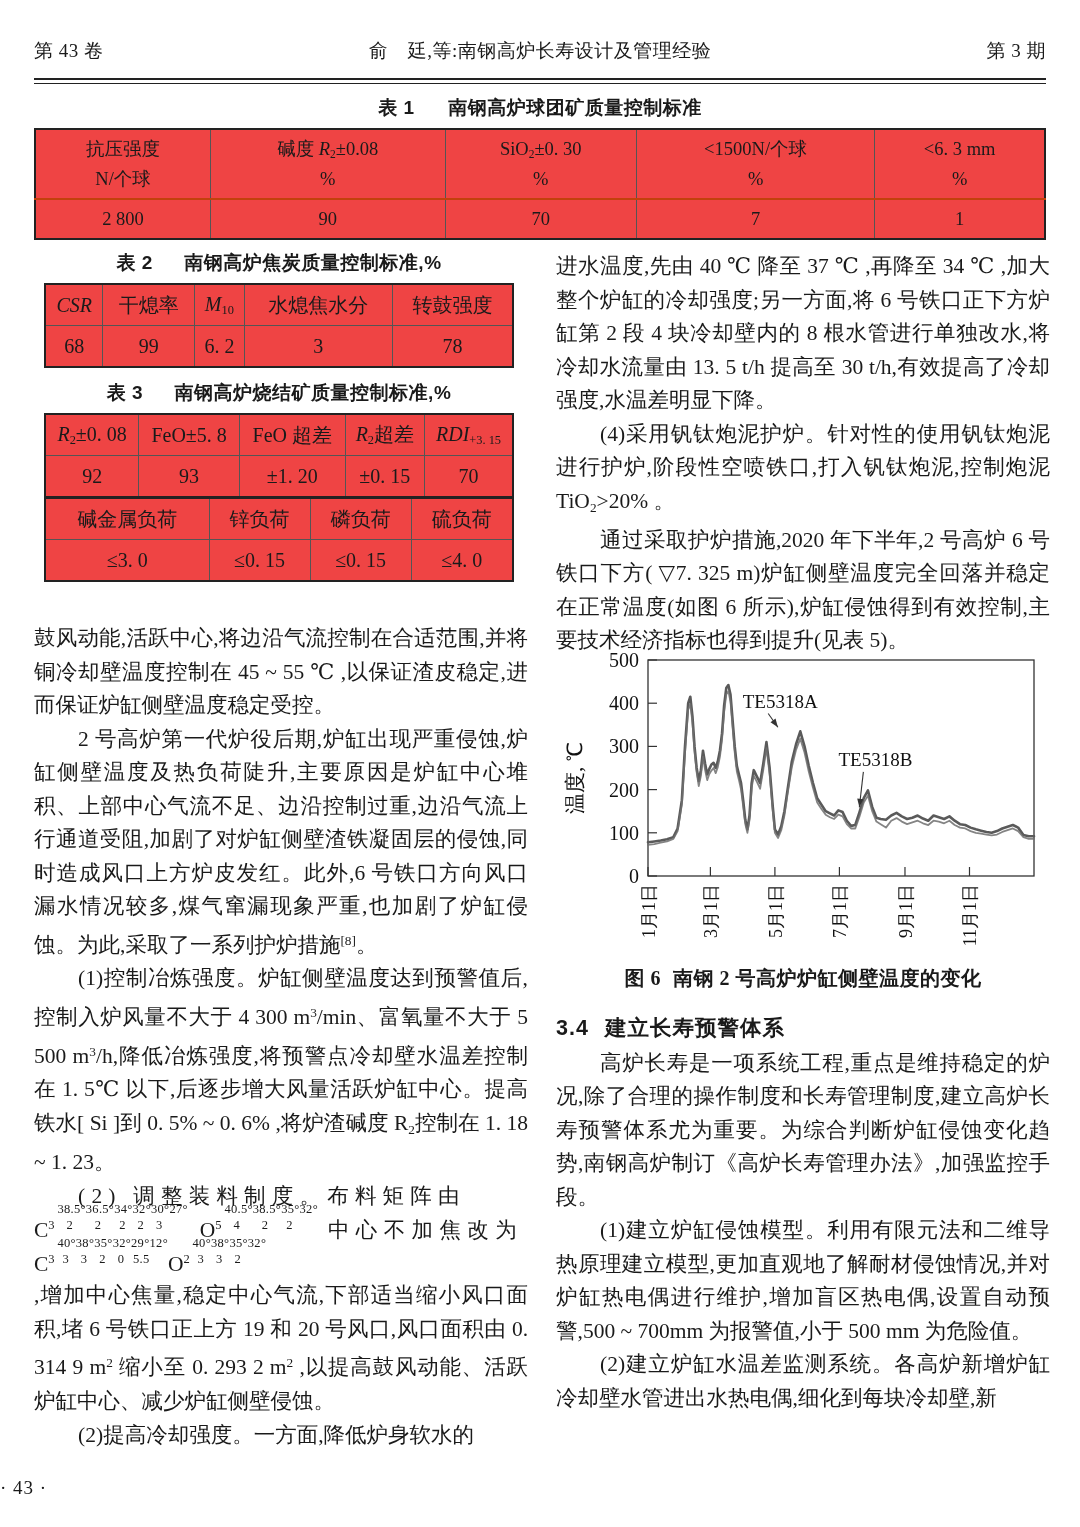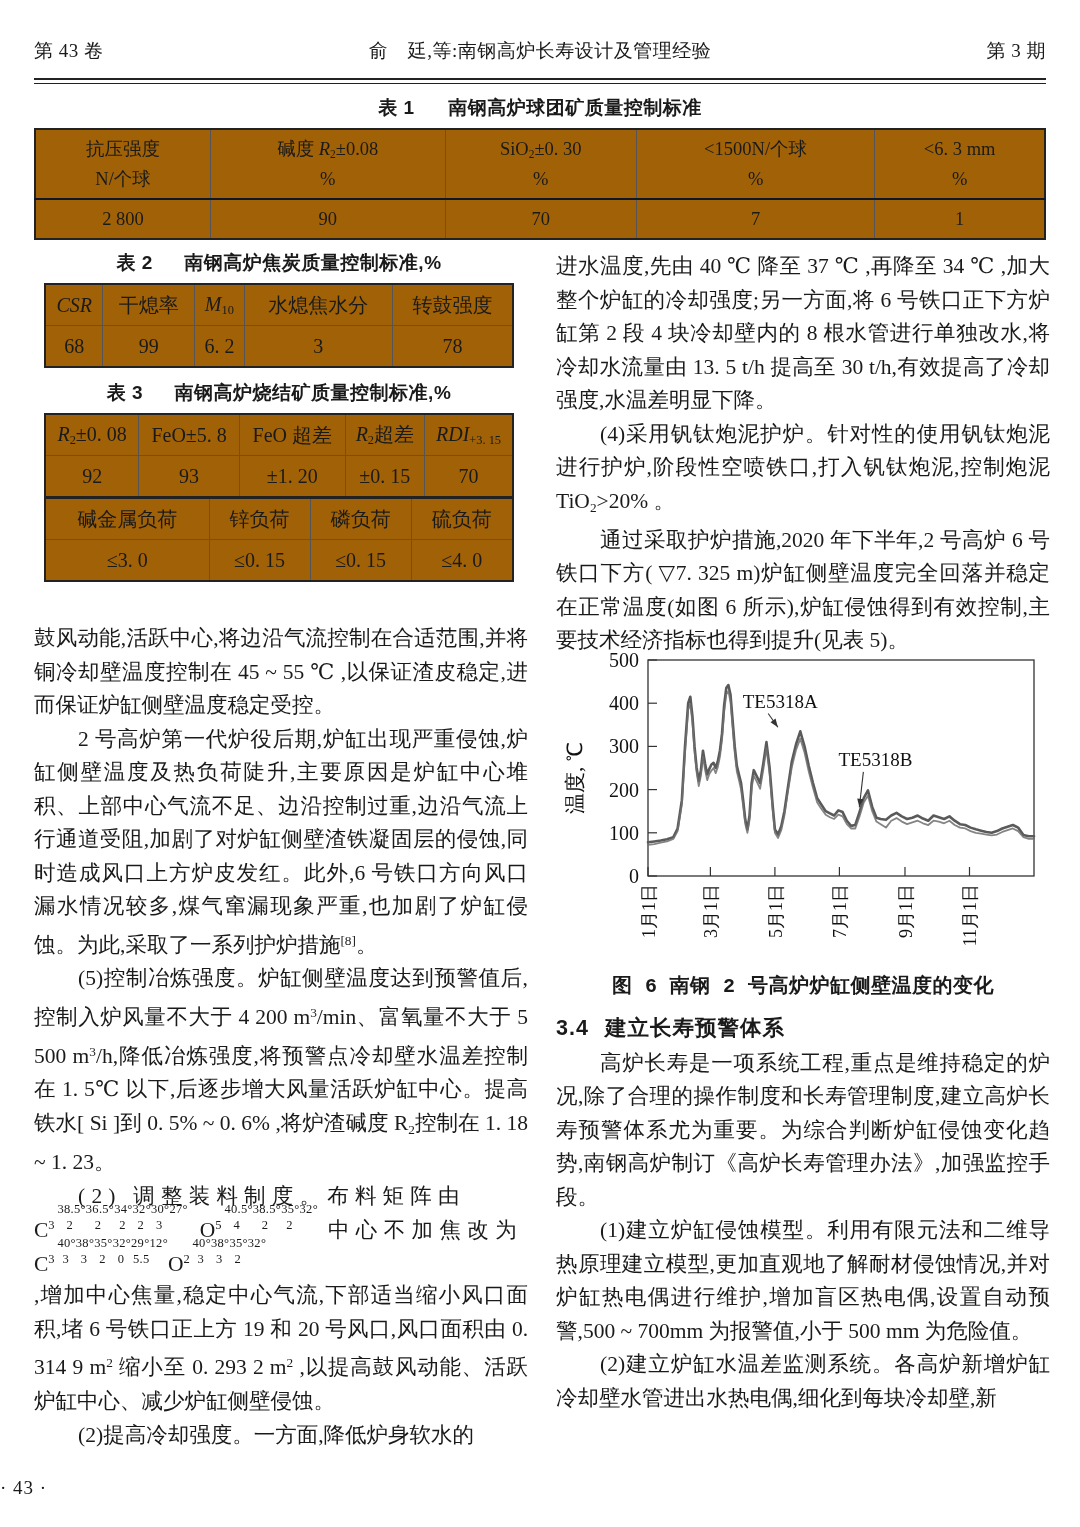--- a/index.html
+++ b/index.html
@@ -63,35 +63,35 @@
     font-size: 19px;
     font-family: "Liberation Sans", "DejaVu Sans", sans-serif;
     letter-spacing: .5px;
     margin-bottom: 7px;
     white-space: nowrap;
   }
   table.doc {
     border-collapse: collapse;
     width: 100%;
     font-size: 18px;
-    background: #a16207;
+    background: #ef4444;
   }
   table.doc td, table.doc th {
     border: 1px solid #555;
     text-align: center;
     font-weight: normal;
     padding: 4px 2px;
     line-height: 1.45;
     white-space: nowrap;
   }
   table.doc {
     border: 2px solid #222;
   }
   table.doc tr.headrow td {
-    border-bottom: 2px solid #0f172a;
+    border-bottom: 2px solid #c2410c;
   }
   table.doc td.no-b { border-bottom: none; padding-bottom: 0; }
   table.doc td.no-t { border-top: none; padding-top: 0; }
 
   .ital { font-style: italic; }
   sub  { font-size: .62em; vertical-align: -0.28em; }
   sup  { font-size: .62em; vertical-align: 0.55em; }
 
   
   #table1-block {
@@ -197,22 +197,22 @@
   }
   .fig-area {
     position: relative;
     width: 494px;
     height: 305px;
   }
   .fig-caption {
     text-align: center;
     font-weight: bold;
     font-size: 20px;
-    font-family: Liberation Mono, monospace;
-    margin-top: 19px;
+    font-family: Liberation Serif, serif;
+    margin-top: 12px;
     letter-spacing: .5px;
   }
   .fig-caption .lbl { margin-right: 12px; }
 
   
   #pagenum {
     position: absolute;
     left: 0;
     right: 34px;
     bottom: 28px;
@@ -337,21 +337,21 @@
       </table>
   </div>
 
   <div id="left-text">
 
     <p class="body">鼓风动能,活跃中心,将边沿气流控制在合适范围,并将铜冷却壁温度控制在 45 ~ 55 ℃ ,以保证渣皮稳定,进而保证炉缸侧壁温度稳定受控。</p>
 
 
     <p class="body ind"><span>2 号高炉第一代炉役后期,炉缸出现严重侵蚀,炉缸侧壁温度及热负荷陡升,主要原因是炉缸中心堆积、上部中心气流不足、边沿控制过重,边沿气流上行通道受阻,加剧了对炉缸侧壁渣铁凝固层的侵蚀,同时造成风口上方炉皮发红。此外,6 号铁口方向风口漏水情况较多,煤气窜漏现象严重,也加剧了炉缸侵蚀。为此,采取了一系列护炉措施</span><sup>[8]</sup><span>。</span></p>
 
-    <p class="body ind"><span>(5)控制冶炼强度。炉缸侧壁温度达到预警值后,控制入炉风量不大于 4 200 m</span><sup>3</sup><span>/min、富氧量不大于 5 500 m</span><sup>3</sup><span>/h,降低冶炼强度,将预警点冷却壁水温差控制在 1. 5℃ 以下,后逐步增大风量活跃炉缸中心。提高铁水[ Si ]到 0. 5% ~ 0. 6% ,将炉渣碱度 R</span><sub>2</sub><span>控制在 1. 18 ~ 1. 23。</span></p>
+    <p class="body ind"><span>(1)控制冶炼强度。炉缸侧壁温度达到预警值后,控制入炉风量不大于 4 300 m</span><sup>3</sup><span>/min、富氧量不大于 5 500 m</span><sup>3</sup><span>/h,降低冶炼强度,将预警点冷却壁水温差控制在 1. 5℃ 以下,后逐步增大风量活跃炉缸中心。提高铁水[ Si ]到 0. 5% ~ 0. 6% ,将炉渣碱度 R</span><sub>2</sub><span>控制在 1. 18 ~ 1. 23。</span></p>
 
     <p class="body" style="text-align:justify;">
       <span style="display:inline-block;width:2.05em"></span><span style="letter-spacing:6.2px;">(2) 调整装料制度。布料矩阵由</span>
     </p>
 
     <div class="matline">
       <span class="mat"><span class="base">C</span><span class="stack one"><span class="up">&nbsp;</span><span class="dn">3</span></span><span class="stack"><span class="up">38.5°</span><span class="dn" style="padding-left:9px">2</span></span><span class="stack"><span class="up">36.5°</span><span class="dn" style="padding-left:9px">2</span></span><span class="stack"><span class="up">34°</span><span class="dn" style="padding-left:5px">2</span></span><span class="stack"><span class="up">32°</span><span class="dn" style="padding-left:5px">2</span></span><span class="stack"><span class="up">30°</span><span class="dn" style="padding-left:5px">3</span></span><span class="stack"><span class="up">27°</span><span class="dn">&nbsp;</span></span></span><span style="display:inline-block;width:12px"></span><span class="mat"><span class="base">O</span><span class="stack one"><span class="up">&nbsp;</span><span class="dn">5</span></span><span class="stack"><span class="up">40.5°</span><span class="dn" style="padding-left:9px">4</span></span><span class="stack"><span class="up">38.5°</span><span class="dn" style="padding-left:9px">2</span></span><span class="stack"><span class="up">35°</span><span class="dn" style="padding-left:5px">2</span></span><span class="stack"><span class="up">32°</span><span class="dn">&nbsp;</span></span></span><span style="display:inline-block;width:10px"></span><span style="letter-spacing:.5px">中 心 不 加 焦 改 为</span>
     </div>
 
     <div class="matline">

